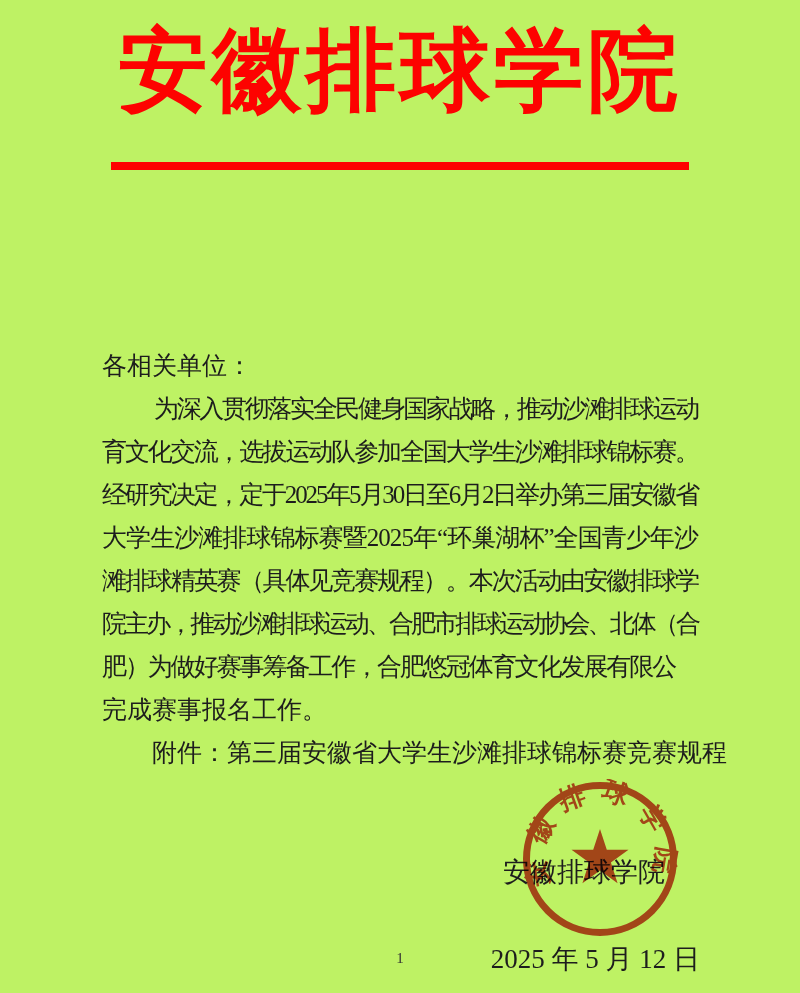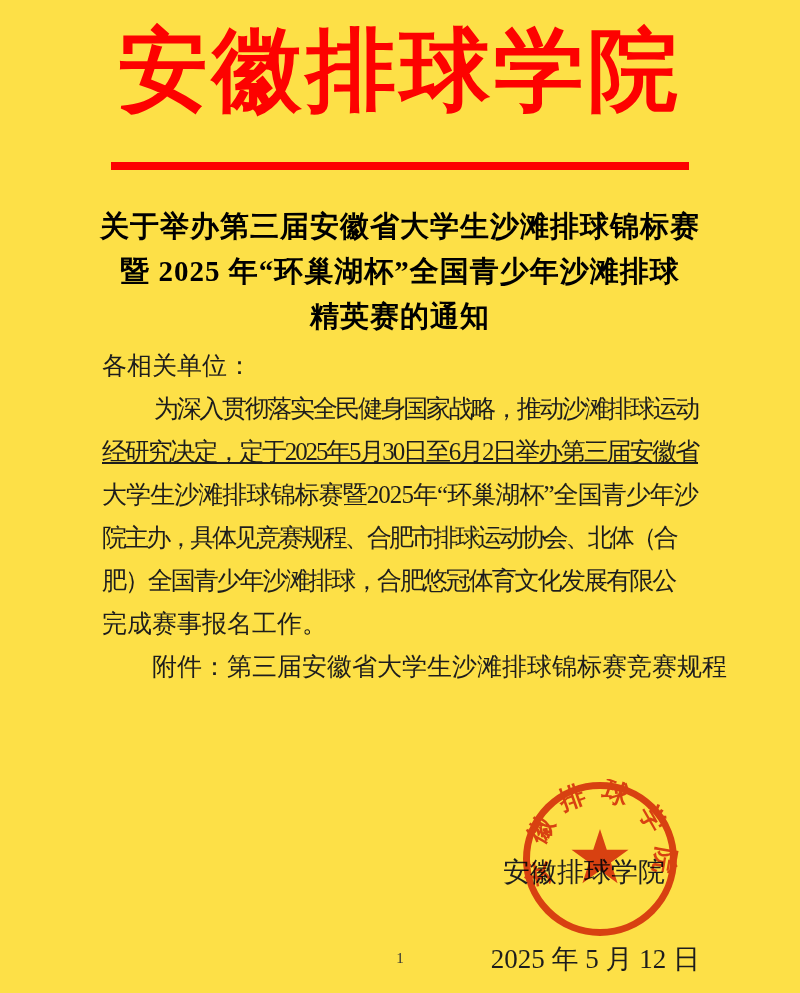--- a/index.html
+++ b/index.html
@@ -1,17 +1,17 @@
 <!DOCTYPE html>
 <html><head>
 <meta charset="utf-8">
 <style>
   html,body{margin:0;padding:0;background:#ffffff;}
   .page{
-    position:relative;width:800px;height:993px;background:#fde047;overflow:hidden;
+    position:relative;width:800px;height:993px;background:#bef264;overflow:hidden;
     font-family:"Liberation Serif","DejaVu Serif",serif;
   }
   .letterhead{
     position:absolute;top:16px;left:0;width:800px;height:110px;
     text-align:center;line-height:110px;
     font-size:90px;font-weight:700;letter-spacing:4px;
     color:#fd0200;white-space:nowrap;
   }
   .rule{
     position:absolute;top:162px;left:111px;width:578px;height:8px;
@@ -56,33 +56,30 @@
 </style>
 </head>
 <body>
 
 <div class="page">
 
   <div class="letterhead">安徽排球学院</div>
 
   <div class="rule"></div>
 
-  <div class="title">
-    <div>关于举办第三届安徽省大学生沙滩排球锦标赛</div>
-    <div>暨 2025 年“环巢湖杯”全国青少年沙滩排球</div>
-    <div>精英赛的通知</div>
-  </div>
 
   <div class="content">
     <span class="line">各相关单位：</span>
     <span class="line j indent" style="letter-spacing: -2.33333px; font-family: Liberation Serif, serif;">为深入贯彻落实全民健身国家战略，推动沙滩排球运动</span>
-    <span class="line j" style="letter-spacing: -2.14516px; text-decoration: underline;">经研究决定，定于2025年5月30日至6月2日举办第三届安徽省</span>
+    <span class="line j" style="letter-spacing: -2.07692px;">育文化交流，选拔运动队参加全国大学生沙滩排球锦标赛。</span>
+    <span class="line j" style="letter-spacing: -2.14516px;">经研究决定，定于2025年5月30日至6月2日举办第三届安徽省</span>
     <span class="line j" style="letter-spacing: -0.935826px;">大学生沙滩排球锦标赛暨2025年“环巢湖杯”全国青少年沙</span>
-    <span class="line j" style="letter-spacing: -2.92593px;">院主办，具体见竞赛规程、合肥市排球运动协会、北体（合</span>
-    <span class="line j" style="letter-spacing: -2.07692px;">肥）全国青少年沙滩排球，合肥悠冠体育文化发展有限公</span>
+    <span class="line j" style="letter-spacing: -2.07692px;">滩排球精英赛（具体见竞赛规程）。本次活动由安徽排球学</span>
+    <span class="line j" style="letter-spacing: -2.92593px;">院主办，推动沙滩排球运动、合肥市排球运动协会、北体（合</span>
+    <span class="line j" style="letter-spacing: -2.07692px;">肥）为做好赛事筹备工作，合肥悠冠体育文化发展有限公</span>
     <span class="line">完成赛事报名工作。</span>
     <span class="line att">附件：第三届安徽省大学生沙滩排球锦标赛竞赛规程</span>
   </div>
 
   <div class="signature">安徽排球学院</div>
   <div class="date">2025 年 5 月 12 日</div>
 
   <svg class="seal" viewBox="0 0 160 160">
     <circle cx="80" cy="80" r="73.5" fill="none" stroke-width="7" stroke="#d73c2c"></circle>
     <path id="sealArc" d="M 32 106 A 56 56 0 1 1 128 106" fill="none"></path>

